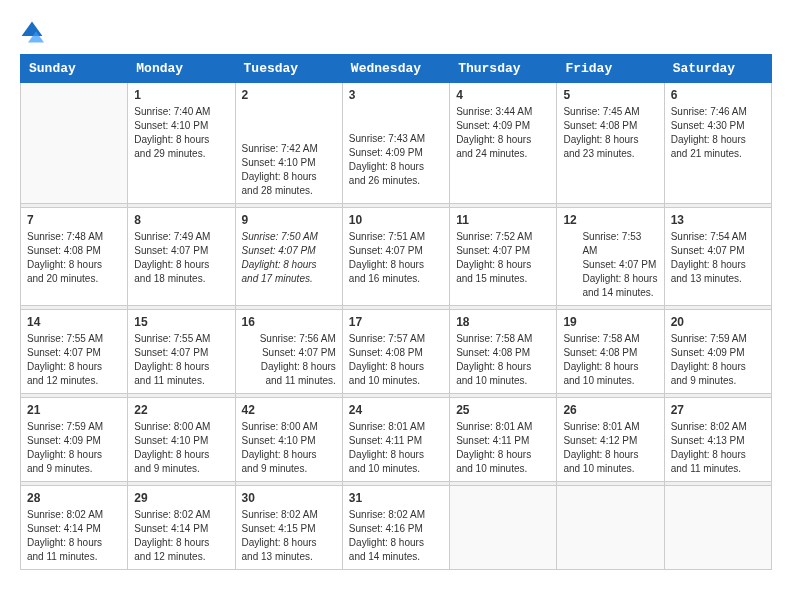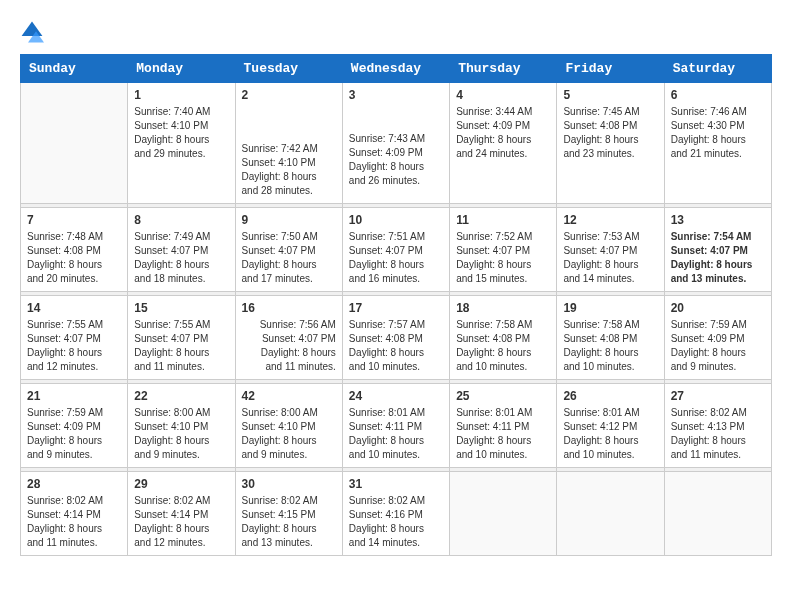--- a/index.html
+++ b/index.html
@@ -190,49 +190,49 @@
         </td>
         <td>
           <div class="day-number">8</div>
           <div class="day-info" style="white-space: pre-line;">Sunrise: 7:49 AM
 Sunset: 4:07 PM
 Daylight: 8 hours
 and 18 minutes.</div>
         </td>
         <td>
           <div class="day-number">9</div>
-          <div class="day-info" style="white-space: pre-line;">Sunrise: 7:50 AM
+          <div class="day-info" style="white-space: pre-line; font-style: italic;">Sunrise: 7:50 AM
 Sunset: 4:07 PM
 Daylight: 8 hours
 and 17 minutes.</div>
         </td>
         <td>
           <div class="day-number">10</div>
           <div class="day-info" style="white-space: pre-line;">Sunrise: 7:51 AM
 Sunset: 4:07 PM
 Daylight: 8 hours
 and 16 minutes.</div>
         </td>
         <td>
           <div class="day-number">11</div>
           <div class="day-info" style="white-space: pre-line;">Sunrise: 7:52 AM
 Sunset: 4:07 PM
 Daylight: 8 hours
 and 15 minutes.</div>
         </td>
         <td>
           <div class="day-number">12</div>
-          <div class="day-info" style="white-space: pre-line;">Sunrise: 7:53 AM
+          <div class="day-info" style="white-space: pre-line; margin-left: 19px;">Sunrise: 7:53 AM
 Sunset: 4:07 PM
 Daylight: 8 hours
 and 14 minutes.</div>
         </td>
         <td>
           <div class="day-number">13</div>
-          <div class="day-info" style="white-space: pre-line; font-weight: bold;">Sunrise: 7:54 AM
+          <div class="day-info" style="white-space: pre-line;">Sunrise: 7:54 AM
 Sunset: 4:07 PM
 Daylight: 8 hours
 and 13 minutes.</div>
         </td>
       </tr>
       <tr class="row-separator">
         <td></td>
         <td></td>
         <td></td>
         <td></td>

